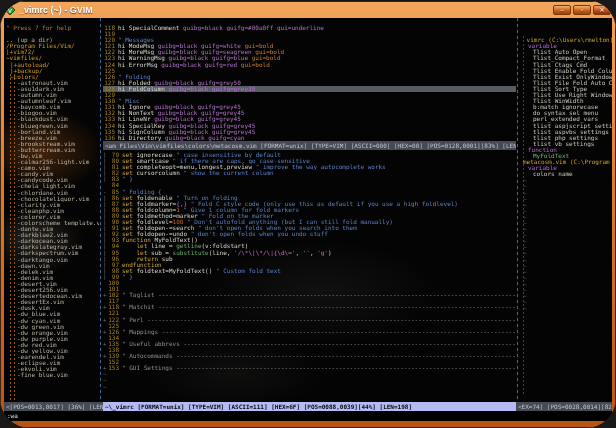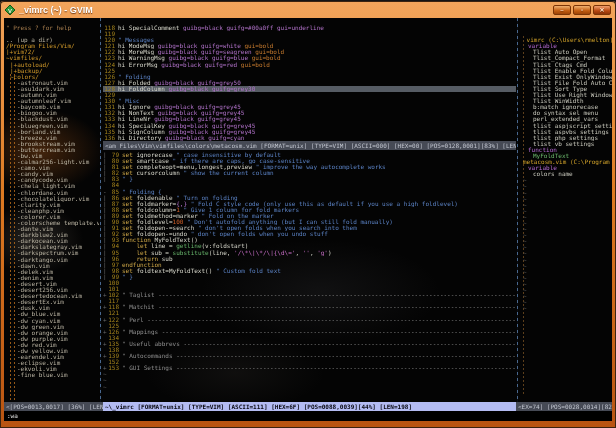--- a/index.html
+++ b/index.html
@@ -1,18 +1,18 @@
 <!DOCTYPE html>
 <html><head>
 <meta charset="utf-8">
 <style>
   html,body{margin:0;padding:0;background:#191919;}
   *{box-sizing:border-box;}
   .stage{position:relative;width:616px;height:428px;overflow:hidden;background:#141414;
-         font-family:"DejaVu Sans Mono",monospace;}
+         font-family:"DejaVu Sans Mono",monospace;border-radius:30px;}
   
   .win{position:absolute;inset:1px 0 0 0;border-radius:4px 4px 0 0;overflow:hidden;
        background:linear-gradient(180deg,#f2a55c 0%,#dd7a22 45%,#b85412 100%);
        box-shadow:0 0 0 1px #3a2310 inset;}
   .titlebar{position:absolute;left:0;top:0;right:0;height:17px;display:flex;align-items:center;
        padding:0 5px;font-family:"Liberation Sans",sans-serif;font-size:9px;font-weight:bold;
        color:#fff;text-shadow:0 1px 1px rgba(80,30,0,.8);}
   .vim-icon{width:10px;height:10px;margin-right:4px;flex:0 0 auto;}
   .tb-title{flex:1;white-space:nowrap;overflow:hidden;}
   .tb-btns{display:flex;gap:2px;}

